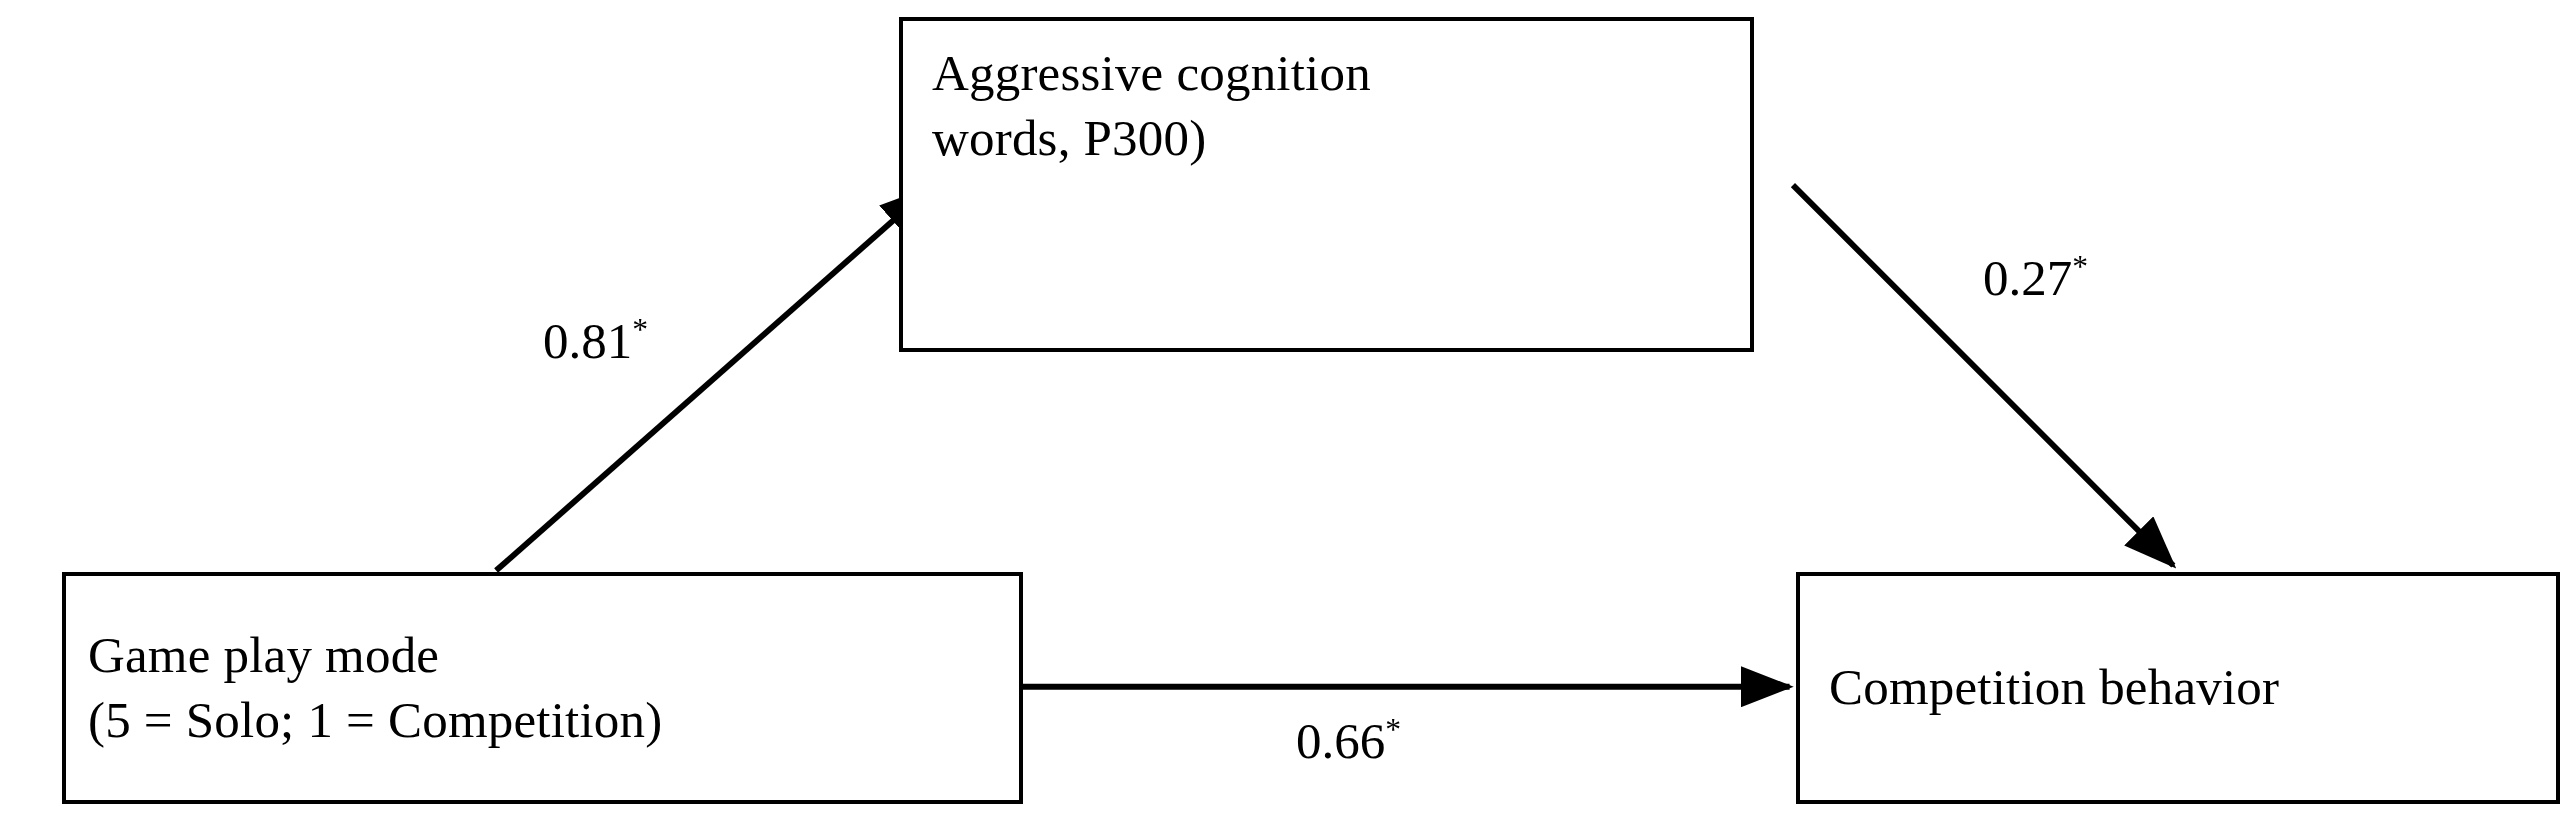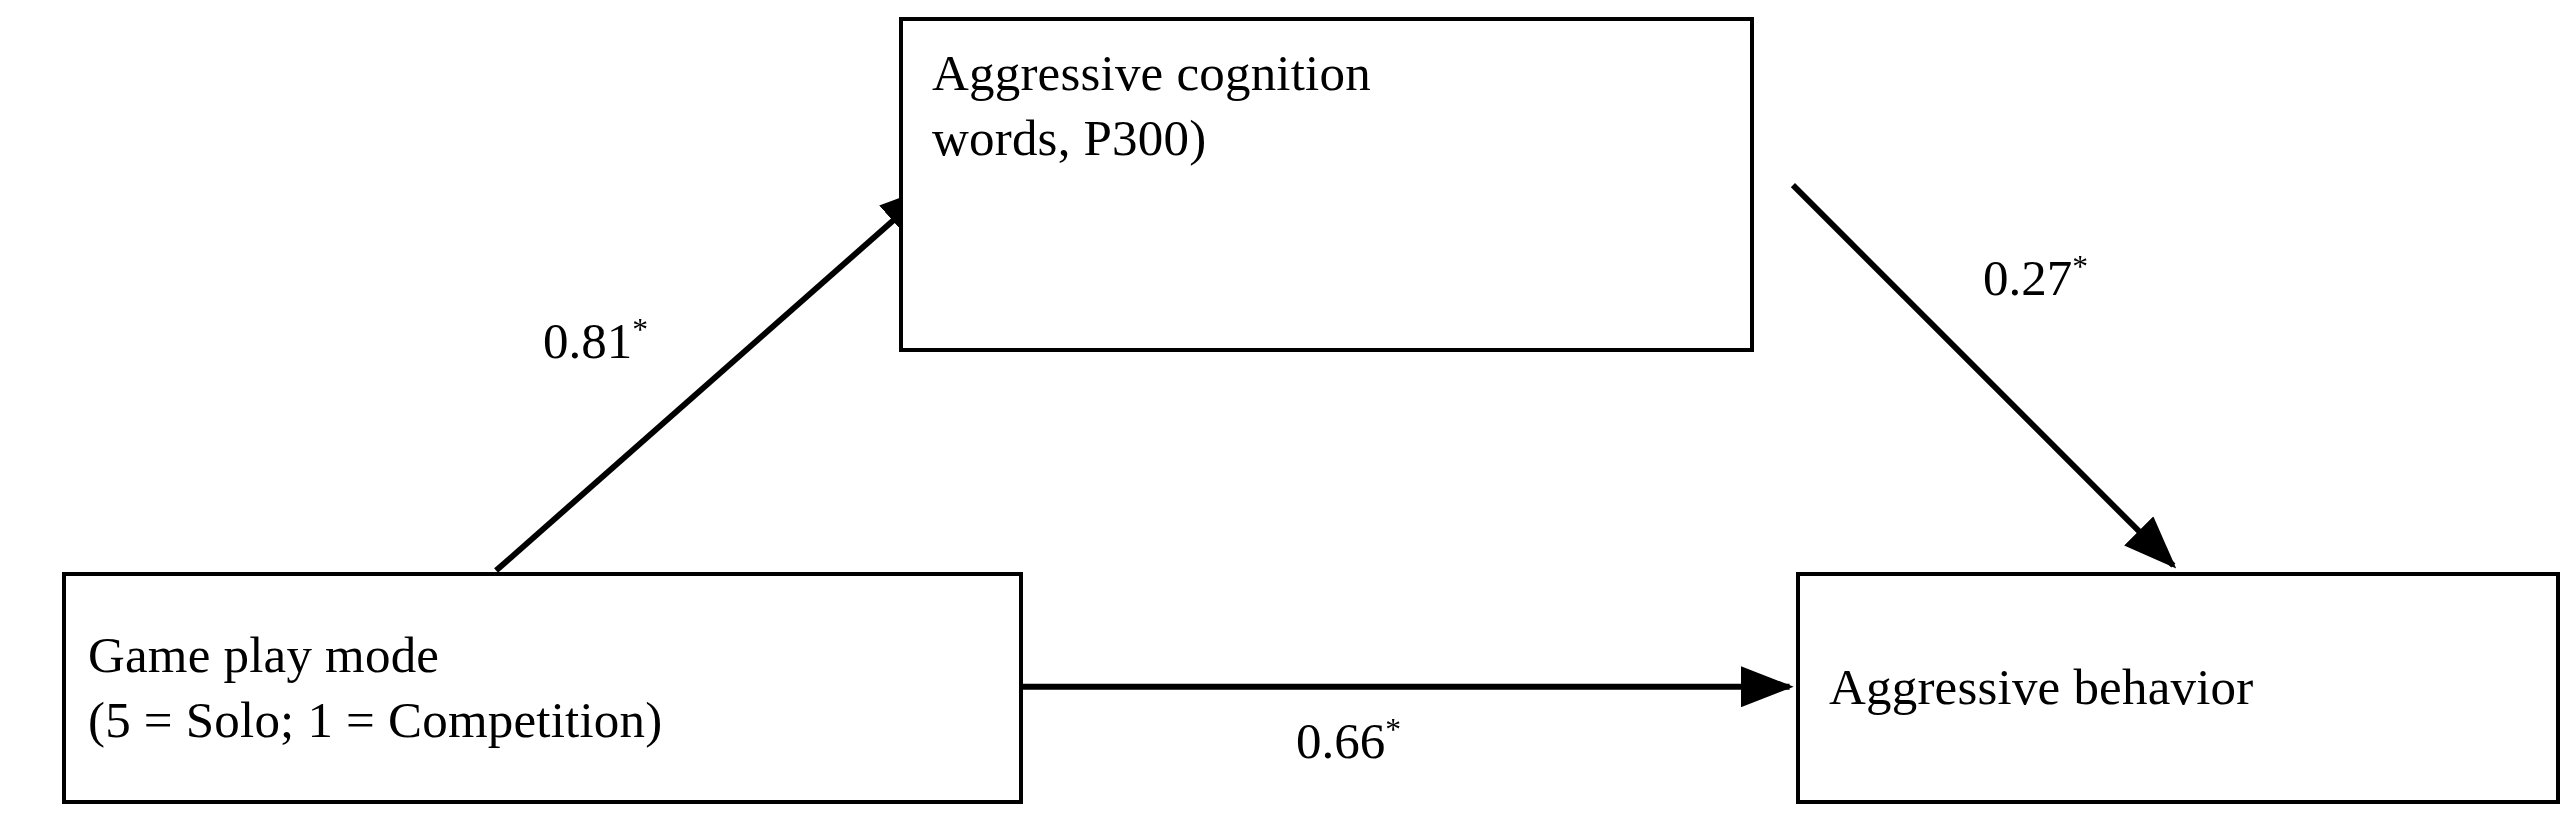--- a/index.html
+++ b/index.html
@@ -107,21 +107,21 @@
     <div class="node-line">Aggressive cognition</div>
     <div class="node-line">words, P300)</div>
   </div>
 
   <div class="node-box" id="node-predictor">
     <div class="node-line">Game play mode</div>
     <div class="node-line">(5 = Solo; 1 = Competition)</div>
   </div>
 
   <div class="node-box" id="node-outcome">
-    <div class="node-line">Aggressive behavior</div>
+    <div class="node-line">Competition behavior</div>
   </div>
 
   <div class="path-label" id="label-a-path"><span>0.81</span><sup>*</sup></div>
 
   <div class="path-label" id="label-b-path"><span>0.27</span><sup>*</sup></div>
 
   <div class="path-label" id="label-c-path"><span>0.66</span><sup>*</sup></div>
 
 </div>
 

